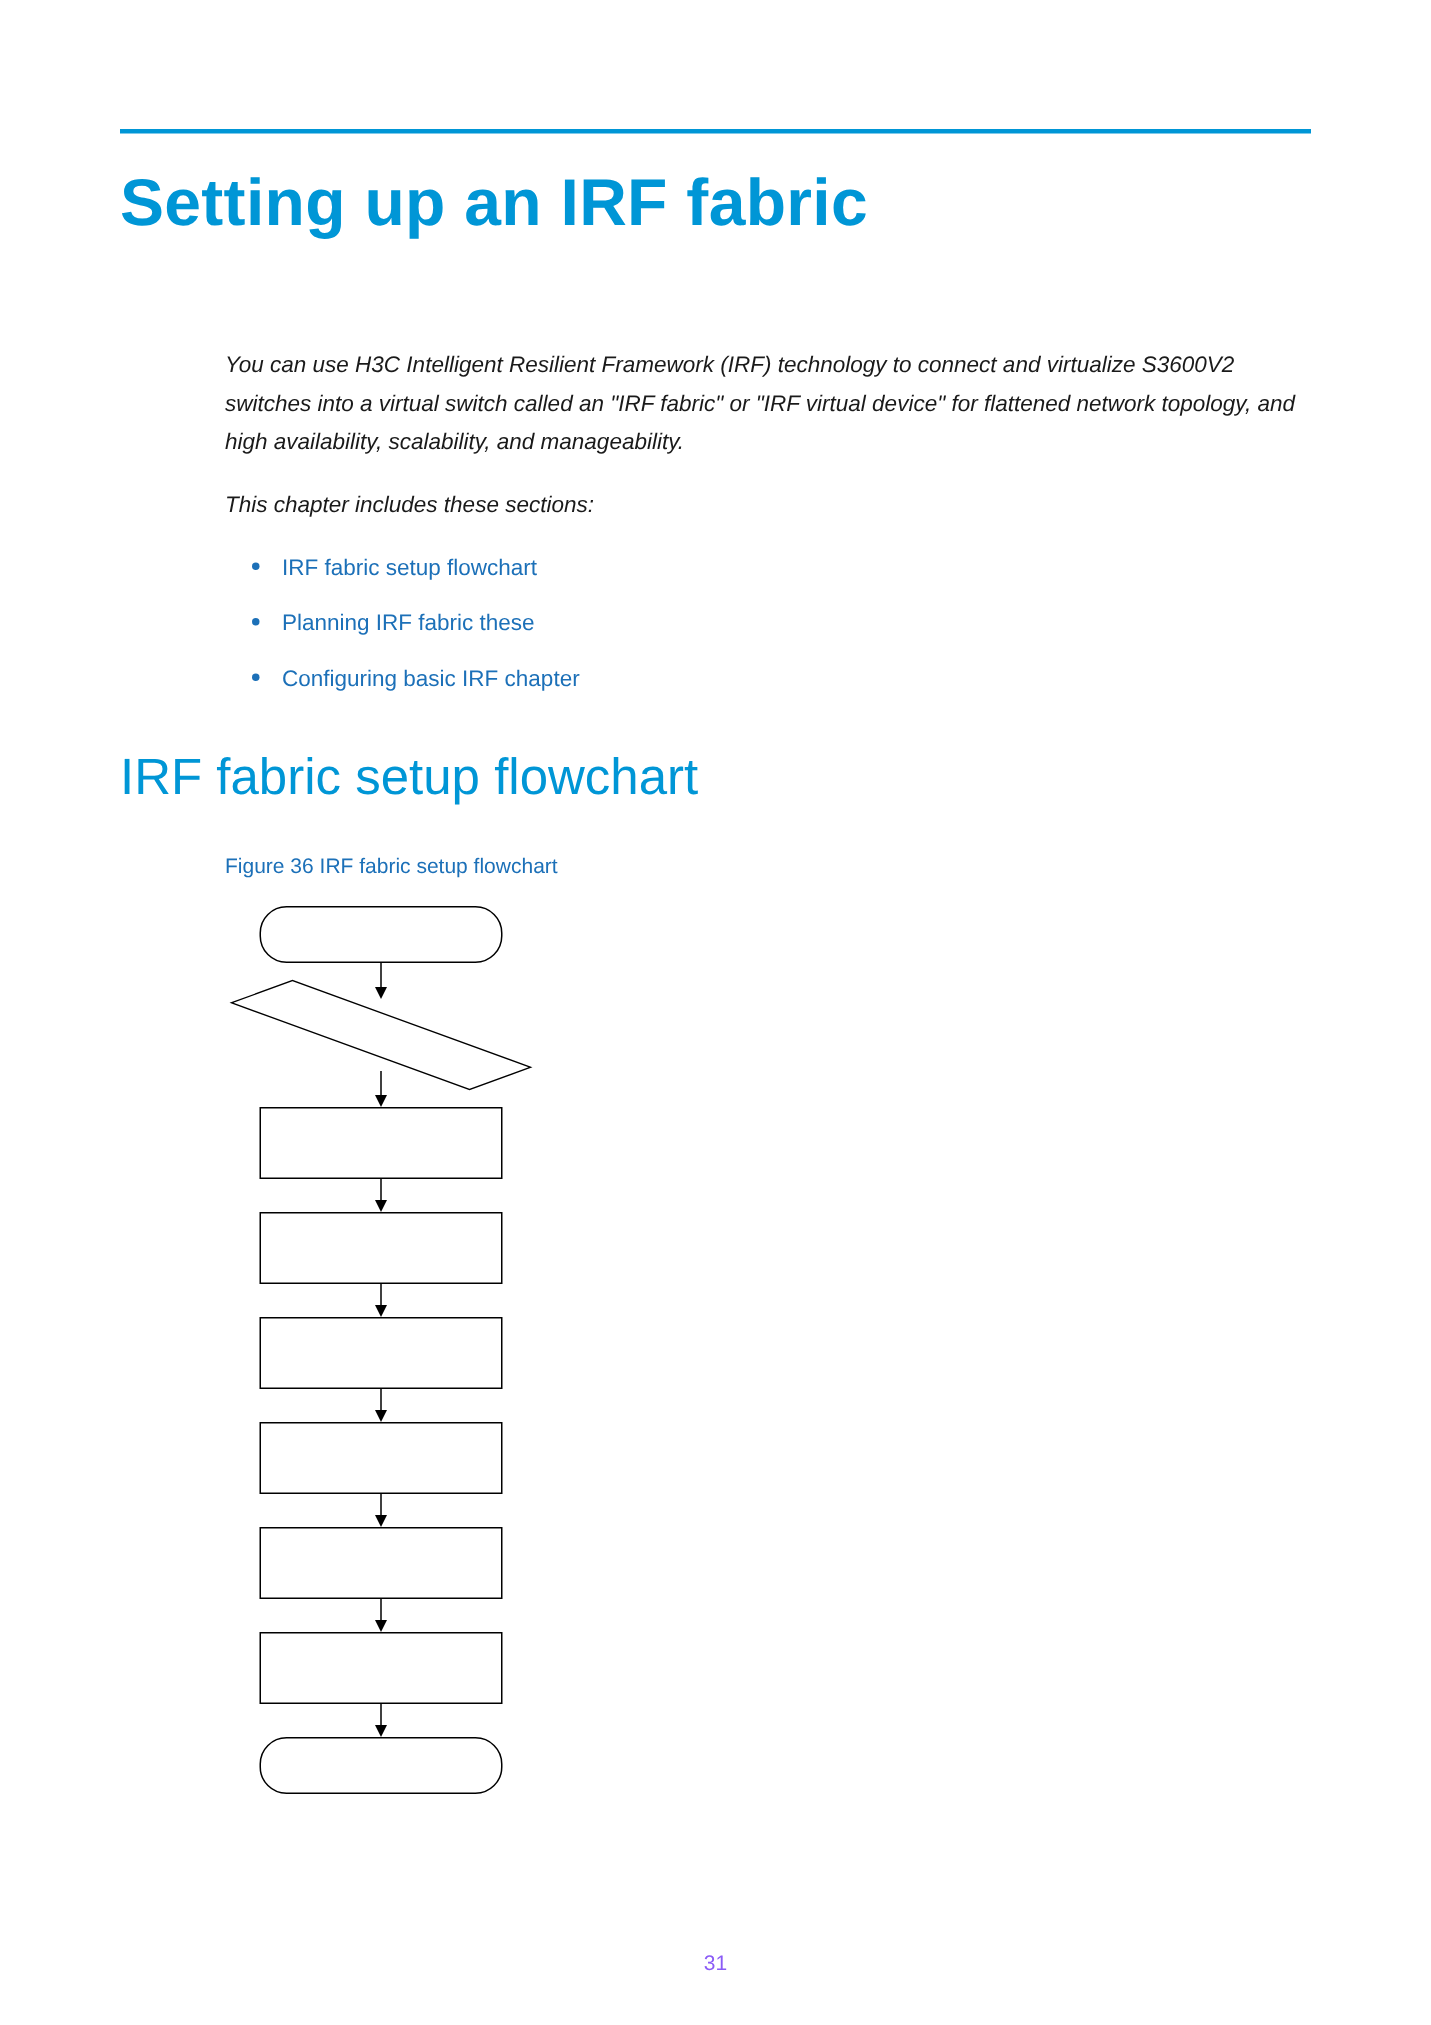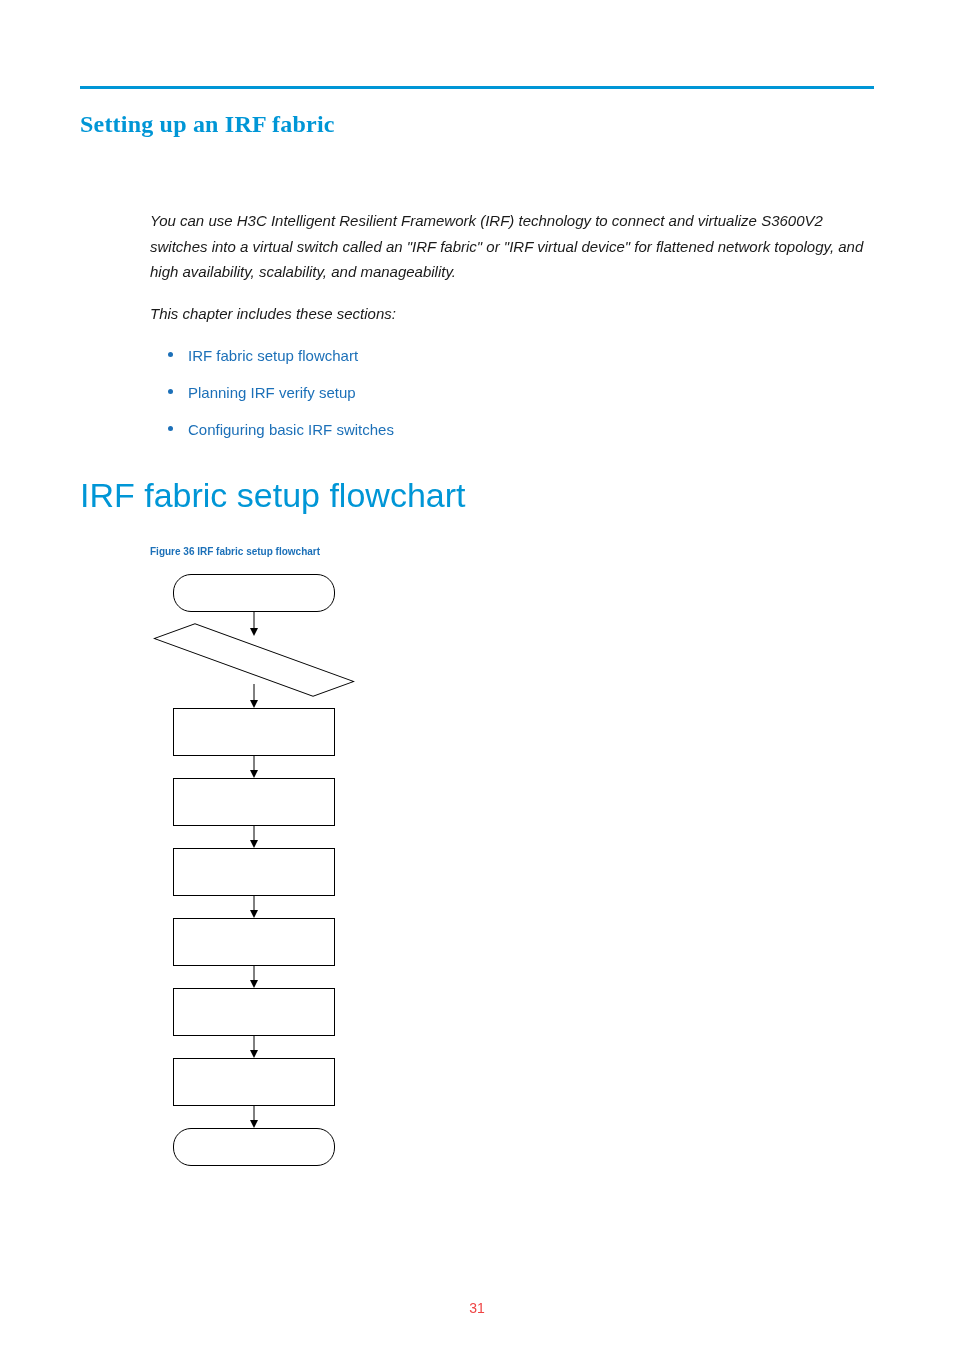--- a/index.html
+++ b/index.html
@@ -23,23 +23,23 @@
     box-sizing: border-box;
     width: 100%;
     height: 100%;
     padding: 86px 80px 0 80px;
   }
   .rule {
     border-top: 3px solid var(--accent);
     margin: 0 0 22px 0;
   }
   h1.title {
-    font-family: Liberation Serif, serif;
+    font-family: Liberation Sans, sans-serif;
     font-weight: 700;
-    font-size: 24px;
+    font-size: 44px;
     color: var(--accent);
     margin: 0 0 70px 0;
     letter-spacing: 0.2px;
   }
   .body {
     margin-left: 70px;  
     margin-right: 0;
     font-size: 15px;
     line-height: 1.7;
   }
@@ -70,22 +70,22 @@
     text-decoration: none;
   }
   h2.section {
     font-family: Arial, Helvetica, sans-serif;
     font-weight: 400;
     font-size: 34px;
     color: var(--accent);
     margin: 10px 0 18px -70px; 
   }
   .figcap {
-    font-weight: 700;
-    font-size: 10px;
+    font-weight: 400;
+    font-size: 14px;
     color: var(--caption);
     margin: 0 0 14px 0;
   }
   
   .flowchart {
     margin-left: 14px;
     width: 180px;
   }
   .fc-arrow {
     display: block;
@@ -122,39 +122,39 @@
     border: 1px solid #000;
     background: #fff;
   }
   .pagenum {
     position: absolute;
     bottom: 34px;
     left: 0;
     width: 100%;
     text-align: center;
     font-size: 14px;
-    color: #ef4444;
+    color: #8b5cf6;
   }
 </style>
 </head>
 <body>
 
 <div class="page">
   <div class="rule"></div>
 
   <h1 class="title">Setting up an IRF fabric</h1>
 
   <div class="body">
     <p>You can use H3C Intelligent Resilient Framework (IRF) technology to connect and virtualize S3600V2 switches into a virtual switch called an "IRF fabric" or "IRF virtual device" for flattened network topology, and high availability, scalability, and manageability.</p>
     <p>This chapter includes these sections:</p>
 
     <ul class="links">
       <li><a href="#">IRF fabric setup flowchart</a></li>
-      <li><a href="#">Planning IRF verify setup</a></li>
-      <li><a href="#">Configuring basic IRF switches</a></li>
+      <li><a href="#">Planning IRF fabric these</a></li>
+      <li><a href="#">Configuring basic IRF chapter</a></li>
     </ul>
 
     <h2 class="section">IRF fabric setup flowchart</h2>
 
     <div class="figcap">Figure 36 IRF fabric setup flowchart</div>
 
     <div class="flowchart">
 
       <div class="fc-terminal"></div>
       <svg class="fc-arrow" width="20" height="24">

